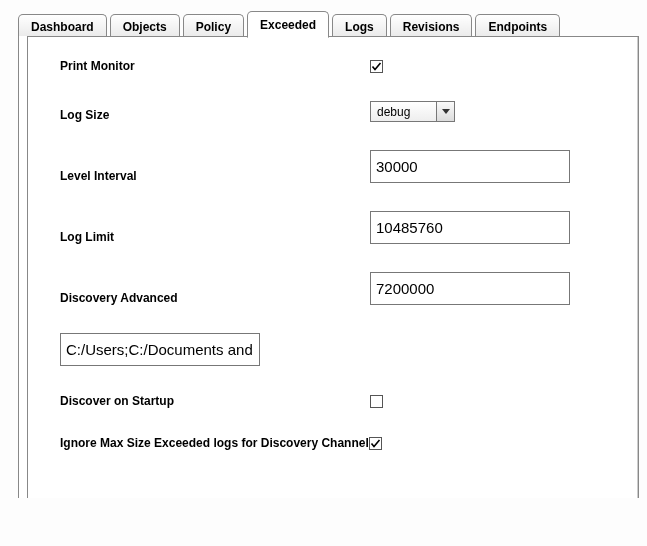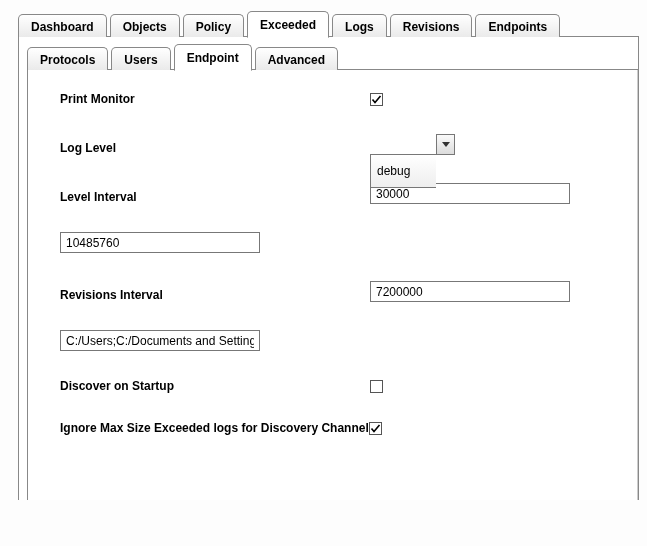--- a/index.html
+++ b/index.html
@@ -75,43 +75,42 @@
   }
   .formrow .lbl {
     width: 310px;
     font-weight: bold;
     font-size: 12px;
     color: #000;
   }
   .formrow.tight .lbl { width: auto; }
   input[type="text"].field {
     width: 200px;
-    height: 21px;
+    height: 33px;
     border: 1px solid #777;
     padding: 2px 5px;
-    font-size: 12px;
+    font-size: 15px;
     font-family: inherit;
   }
   .select-wrap {
     position: relative;
     width: 85px;
     height: 21px;
   }
   .select-wrap .select-display {
     width: 66px;
-    height: 34px;
+    height: 21px;
     border: 1px solid #777;
     border-right: none;
     background: linear-gradient(#fff,#eee);
     display: inline-flex;
     align-items: center;
     padding: 0 6px;
     font-size: 12px;
     vertical-align: top;
-    margin-top: 20px;
   }
   .select-wrap .select-btn {
     display: inline-flex;
     width: 19px;
     height: 21px;
     border: 1px solid #777;
     background: linear-gradient(#fafafa,#dcdcdc);
     align-items: center;
     justify-content: center;
     vertical-align: top;
@@ -140,61 +139,56 @@
   <div class="tab">Policy</div>
   <div class="tab active">Exceeded</div>
   <div class="tab">Logs</div>
   <div class="tab">Revisions</div>
   <div class="tab">Endpoints</div>
 </div>
 <div class="tabstrip-border"></div>
 
 <div class="panel" style="padding-top:0;">
 
-  <div class="tabrow sub" style="padding-left:8px;">
-    <div class="tab">Protocols</div>
-    <div class="tab">Users</div>
-    <div class="tab active">Endpoint</div>
-    <div class="tab">Advanced</div>
-  </div>
   <div class="tabstrip-border" style="margin-left:8px; margin-right:0;"></div>
 
   <div class="panel inner" style="margin-left:8px; margin-right:0;">
 
     <div class="formrow">
       <span class="lbl">Print Monitor</span>
       <span class="cbox checked">
         <svg viewBox="0 0 11 11">
             <polyline points="1.5,5.5 4,8.5 9.5,2" fill="none" stroke="#000" stroke-width="1.6"></polyline>
           </svg>
       </span>
     </div>
 
     <div class="formrow">
-      <span class="lbl">Log Level</span>
+      <span class="lbl">Log Size</span>
       <span class="select-wrap">
         <span class="select-display">debug</span><span class="select-btn">
             <svg viewBox="0 0 8 5">
               <polygon points="0,0 8,0 4,5" fill="#333"></polygon>
             </svg>
           </span>
       </span>
     </div>
 
     <div class="formrow">
       <span class="lbl">Level Interval</span>
       <input type="text" class="field" value="30000" style="">
     </div>
 
     <div class="formrow">
+      <span class="lbl">Log Limit</span>
       <input type="text" class="field" value="10485760" style="">
     </div>
 
     <div class="formrow">
-      <span class="lbl">Revisions Interval</span>
+      <span class="lbl">Discovery Advanced</span>
       <input type="text" class="field" value="7200000" style="">
     </div>
 
     <div class="formrow">
       <input type="text" class="field" value="C:/Users;C:/Documents and Settings" style="">
     </div>
 
     <div class="formrow">
       <span class="lbl">Discover on Startup</span>
       <span class="cbox">

